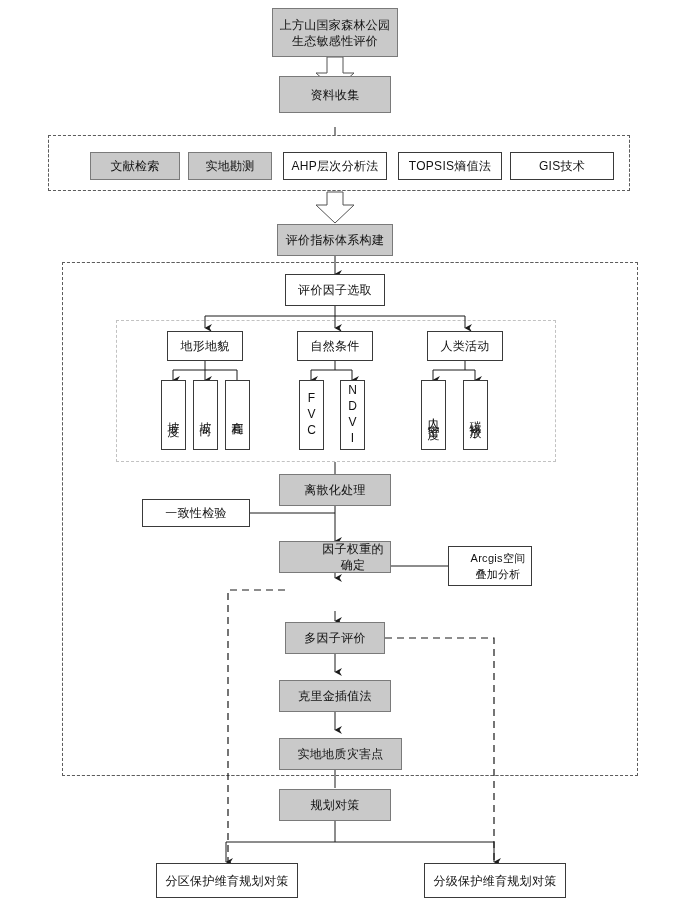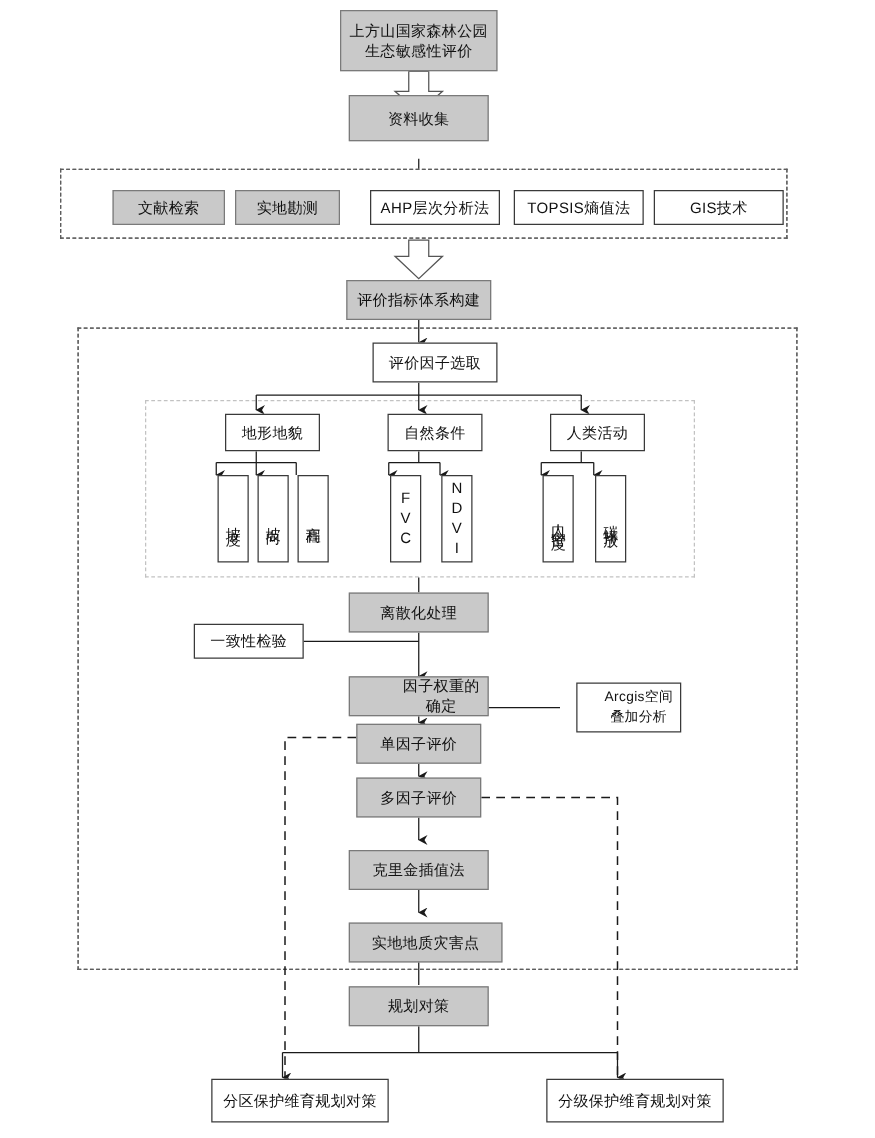--- a/index.html
+++ b/index.html
@@ -23,21 +23,21 @@
     align-items:center;
     justify-content:center;
     text-align:center;
     font-size:12px;
     line-height:16px;
     color:#111111;
     letter-spacing:0.3px;
     padding:2px 4px;
   }
   .node.gray{background:#c9c9c9;border-color:#7a7a7a;}
-  .node.white{background:#ffffff;border-color:#3a3a3a;margin-left:13px;}
+  .node.white{background:#ffffff;border-color:#3a3a3a;}
   
   .node.vert{
     writing-mode:vertical-rl;
     text-orientation:upright;
     letter-spacing:3px;
     line-height:14px;
     padding:6px 2px;
   }
   .node.vert.latin{
     text-orientation:upright;
@@ -182,27 +182,26 @@
   <div class="node white vert latin" style="left:299px;top:380px;width:25px;height:70px;">FVC</div>
 
   <div class="node white vert latin" style="left:340px;top:380px;width:25px;height:70px;">NDVI</div>
 
   <div class="node white vert" style="left:421px;top:380px;width:25px;height:70px;">人口密度</div>
 
   <div class="node white vert" style="left:463px;top:380px;width:25px;height:70px;">碳排放</div>
 
   <div class="node gray" style="left:279px;top:474px;width:112px;height:32px;">离散化处理</div>
 
-  <div class="node white" style="left:142px;top:499px;width:88px;height:28px;">一致性检验</div>
+  <div class="node white" style="left:142px;top:499px;width:108px;height:28px;">一致性检验</div>
 
   <div class="node gray" style="left:279px;top:541px;width:112px;height:32px;padding-left:40px;">因子权重的确定</div>
 
   <div class="node white" style="left:448px;top:546px;width:84px;height:40px;font-size:11px;padding-left:20px;">Arcgis空间叠加分析</div>
 
-  <div class="node gray" style="left:285px;top:579px;width:100px;height:32px;">单因子评价</div>
 
   <div class="node gray" style="left:285px;top:622px;width:100px;height:32px;">多因子评价</div>
 
   <div class="node gray" style="left:279px;top:680px;width:112px;height:32px;">克里金插值法</div>
 
   <div class="node gray" style="left:279px;top:738px;width:123px;height:32px;">实地地质灾害点</div>
 
   <div class="node gray" style="left:279px;top:789px;width:112px;height:32px;">规划对策</div>
 
   <div class="node white" style="left:156px;top:863px;width:142px;height:35px;">分区保护维育规划对策</div>

